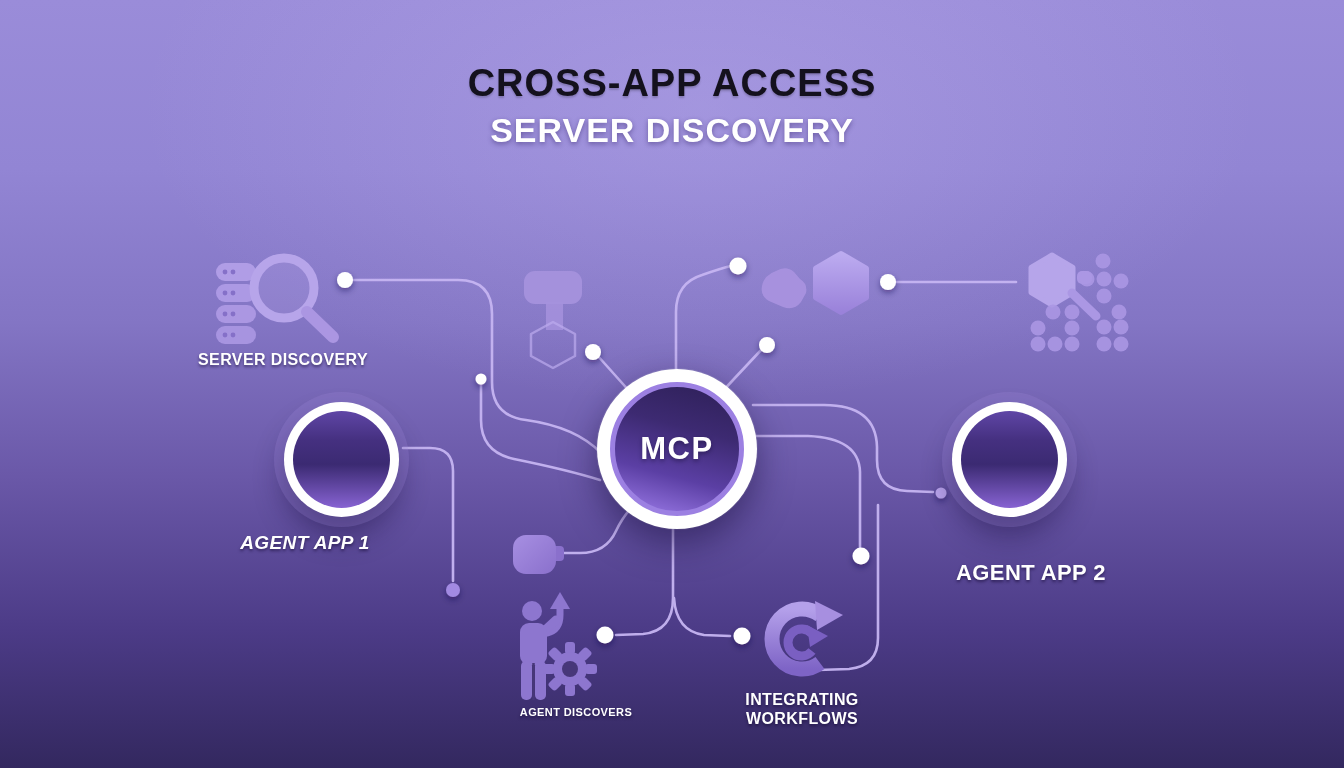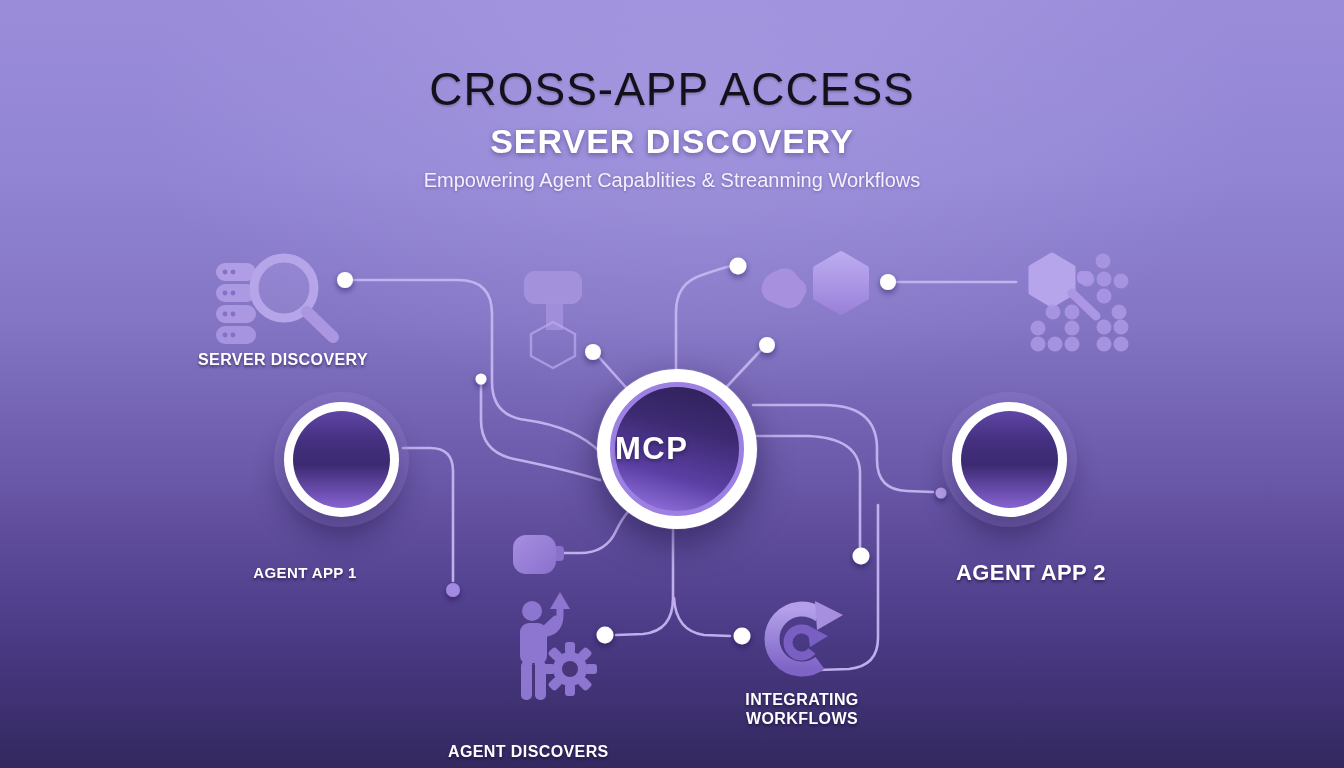--- a/index.html
+++ b/index.html
@@ -9,57 +9,57 @@
     background:
       radial-gradient(900px 480px at 52% 14%, rgba(196,182,242,0.30), rgba(196,182,242,0) 62%),
       linear-gradient(180deg,#9a8cd9 0%,#9285d4 22%,#8375c4 42%,#6a58a8 62%,#4c3b87 82%,#33285f 100%);
   }
   .abs{position:absolute;}
   svg.layer{position:absolute;left:0;top:0;width:1344px;height:768px;}
 
   
   .hdr{left:0;top:0;width:1344px;text-align:center;}
   .title{
-    margin-top:62px;font-size:46px;font-weight:400;letter-spacing:1px;color:#14111d;
+    margin-top:62px;font-size:38px;font-weight:700;letter-spacing:1px;color:#14111d;
     text-shadow:0 2px 2px rgba(0,0,0,0.18);
   }
   .subtitle{
     margin-top:6px;font-size:34px;font-weight:800;letter-spacing:1px;color:#ffffff;
     text-shadow:0 2px 5px rgba(40,25,90,0.45);
   }
   .tagline{
     margin-top:8px;font-size:20px;font-weight:500;color:#f4f0ff;
     text-shadow:0 1px 3px rgba(40,25,90,0.35);
   }
 
   
   .node{border-radius:50%;background:#ffffff;}
   .node-inner{position:absolute;border-radius:50%;}
   .node-mcp{left:597px;top:369px;width:160px;height:160px;
     box-shadow:0 14px 34px rgba(22,12,58,0.5),0 0 0 1px rgba(255,255,255,0.12);}
   .node-mcp .node-inner{left:13px;top:13px;right:13px;bottom:13px;
     border:5px solid #9c80e2;
     background:linear-gradient(195deg,#2e2058 0%,#3d2a72 35%,#5b3fa4 68%,#9b7ae8 100%);
-    display:flex;align-items:center;justify-content:flex-start;}
+    display:flex;align-items:center;justify-content:center;}
   .mcp-text{color:#fff;font-size:31px;font-weight:800;letter-spacing:1.5px;
     text-shadow:0 2px 4px rgba(10,5,30,0.4);}
   .node-agent{width:115px;height:115px;
     box-shadow:0 0 0 10px rgba(163,143,224,0.22),0 18px 30px rgba(22,12,58,0.45);}
   .node-agent .node-inner{left:9px;top:9px;right:9px;bottom:9px;
     background:linear-gradient(180deg,#5f46a6 0%,#453080 30%,#3b2a72 55%,#8763d2 100%);}
   .node-a1{left:284px;top:402px;}
   .node-a2{left:952px;top:402px;}
 
   
   .lbl{color:#ffffff;font-weight:700;letter-spacing:0.4px;text-align:center;
     text-shadow:0 2px 3px rgba(18,8,48,0.55);white-space:nowrap;}
   .lbl-server{left:198px;top:351px;width:160px;font-size:16px;}
-  .lbl-a1{left:225px;top:564px;width:160px;font-size:15px;}
+  .lbl-a1{left:225px;top:532px;width:160px;font-size:19px;font-style:italic;}
   .lbl-a2{left:951px;top:560px;width:160px;font-size:22px;}
-  .lbl-discover{left:448px;top:706px;width:160px;font-size:16px;margin-top:37px;}
+  .lbl-discover{left:496px;top:706px;width:160px;font-size:11px;}
   .lbl-workflow{left:722px;top:690px;width:160px;font-size:16px;line-height:19px;}
 </style>
 </head>
 <body>
 
 <div class="stage">
 
   <svg class="layer" viewBox="0 0 1344 768">
     <defs>
       <linearGradient id="hexgrad" x1="0" y1="0" x2="0" y2="1">
@@ -225,16 +225,15 @@
   <div class="abs lbl lbl-a2">AGENT APP 2</div>
   <div class="abs lbl lbl-discover">AGENT DISCOVERS</div>
   <div class="abs lbl lbl-workflow">
     <div>INTEGRATING</div>
     <div>WORKFLOWS</div>
   </div>
 
   <div class="abs hdr">
     <div class="title">CROSS-APP ACCESS</div>
     <div class="subtitle">SERVER DISCOVERY</div>
-    <div class="tagline">Empowering Agent Capablities &amp; Streanming Workflows</div>
   </div>
 
 </div>
 
 </body></html>

